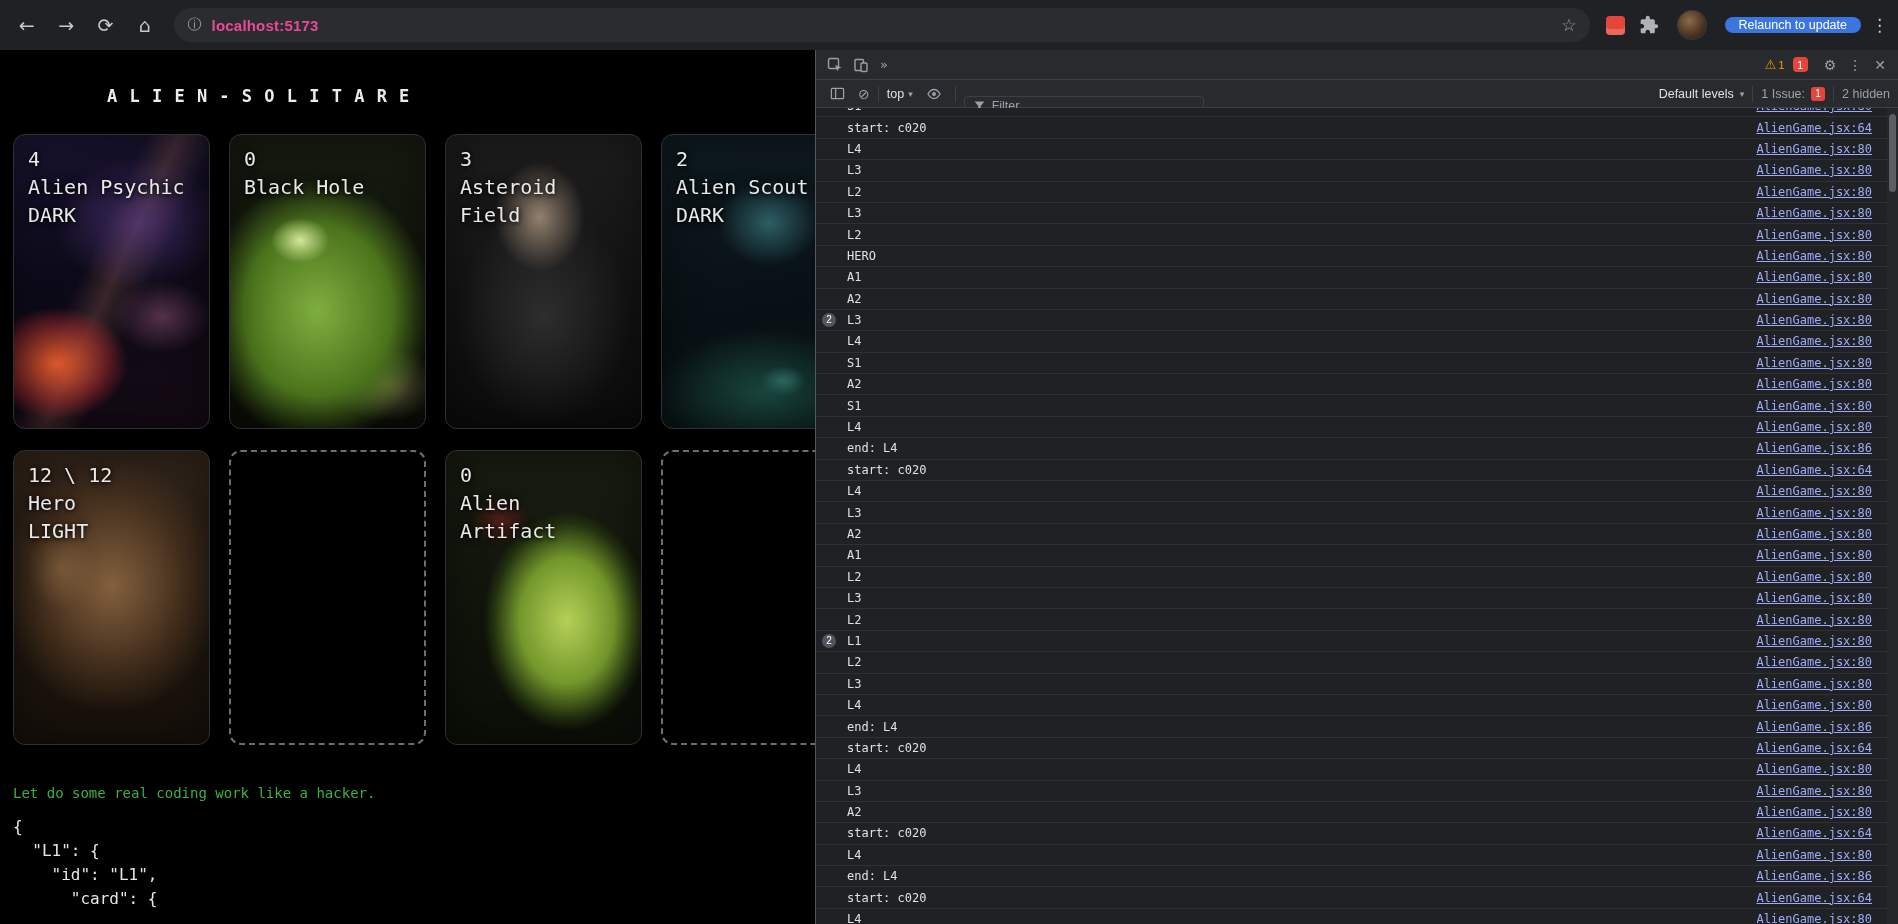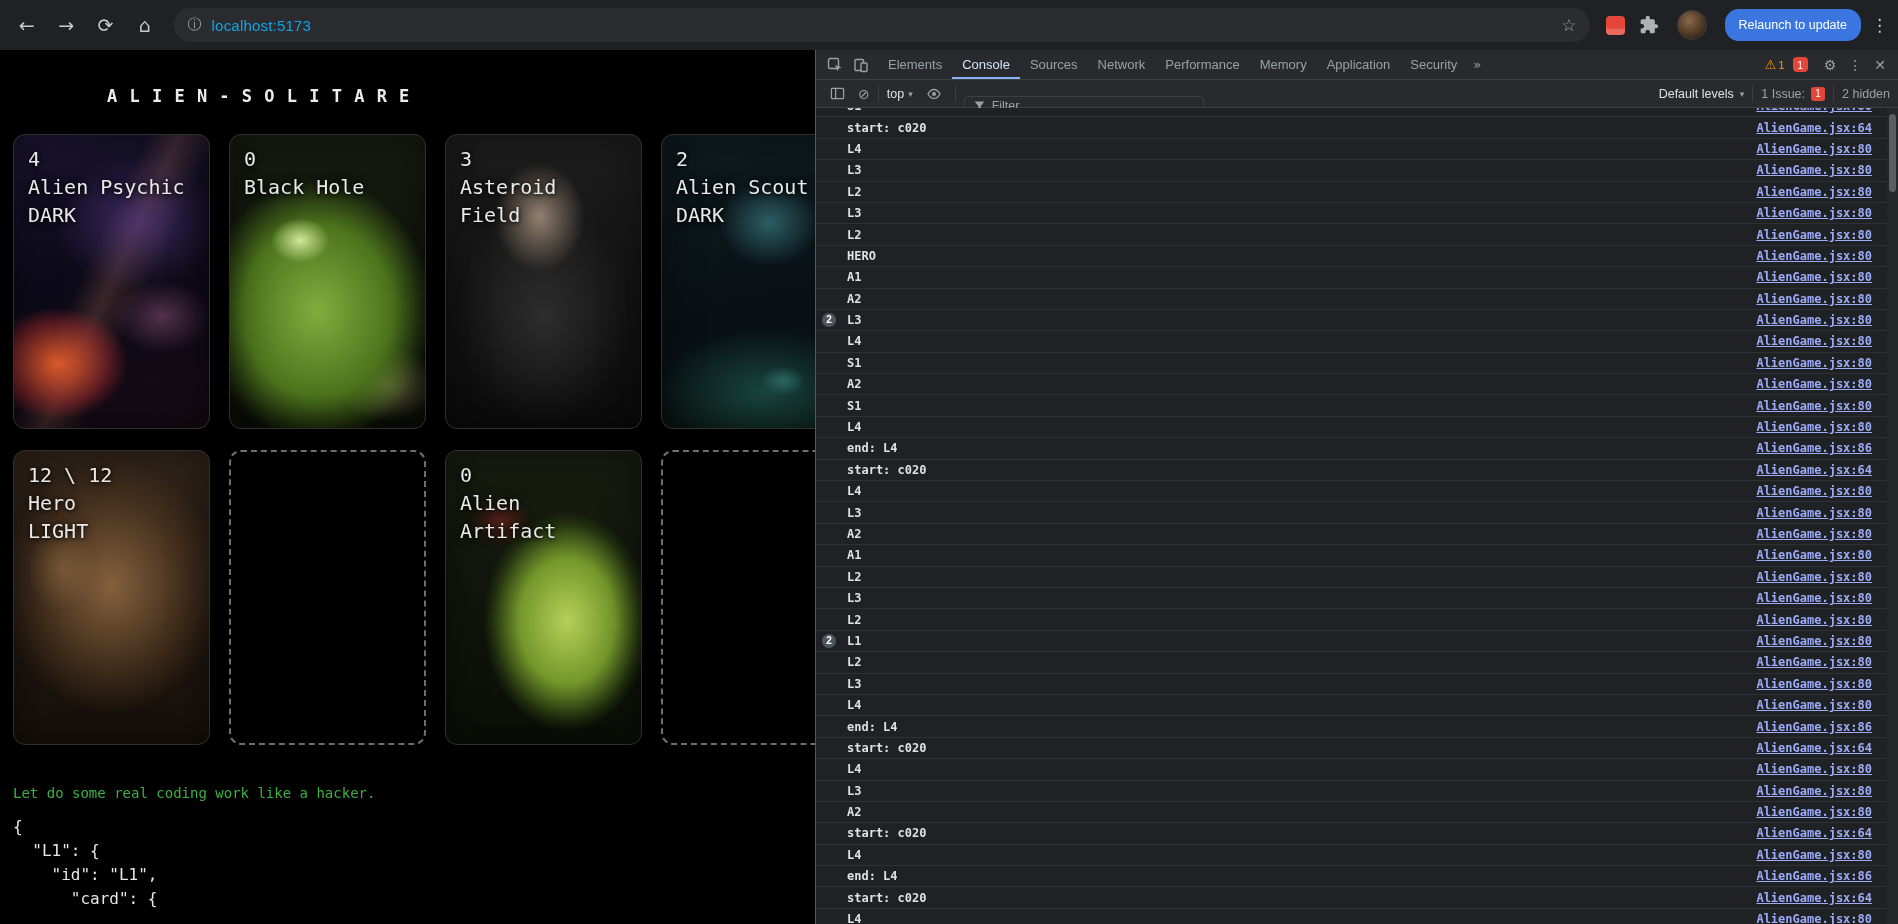--- a/index.html
+++ b/index.html
@@ -5,27 +5,27 @@
   * { margin:0; padding:0; box-sizing:border-box; }
   html,body { width:1898px; height:924px; overflow:hidden; background:#000; font-family:"Liberation Sans", sans-serif; }
   .glyph { font-family:"DejaVu Sans", sans-serif; }
 
   
   .window { width:1898px; height:924px; display:flex; flex-direction:column; }
   .browser-toolbar { height:50px; flex:none; background:#202124; display:flex; align-items:center; padding:0 10px; gap:6px; }
   .nav-icon { width:34px; height:34px; display:flex; align-items:center; justify-content:center; color:#c7cacb; font-size:19px; border-radius:50%; cursor:pointer; }
   .omnibox { width:1442px; height:34px; margin-left:6px; background:#2b2c30; border-radius:17px; display:flex; align-items:center; padding:0 14px; gap:10px; }
   .omnibox .info { color:#9aa0a6; font-size:14px; }
-  .omnibox .url { color:#0ea5e9; font-size:15px; letter-spacing:.2px; }
+  .omnibox .url { color:#ec4899; font-size:15px; letter-spacing:.2px;font-weight:bold; }
   .omnibox .spacer { flex:1; }
   .omnibox .star { color:#9aa0a6; font-size:17px; }
   .ext-red { width:19px; height:19px; border-radius:4px; background:var(--error-red,#ea3b2e); margin-left:10px; box-shadow:inset 0 -6px 0 rgba(255,255,255,.18); }
   .puzzle { margin-left:8px; display:flex; align-items:center; }
   .avatar { width:30px; height:30px; border-radius:50%; margin-left:12px; background:radial-gradient(circle at 40% 35%, #8a6a4a, #4a3322 60%, #241812); border:1px solid #3a3b3e; }
-  .relaunch { margin-left:12px; height:32px; border:none; border-radius:14px; background:var(--relaunch-blue,#3b76e0); color:#fff; font-size:12.5px; padding:0 14px; font-family:"Liberation Sans",sans-serif; cursor:pointer; white-space:nowrap; }
+  .relaunch { margin-left:12px; height:16px; border:none; border-radius:14px; background:var(--relaunch-blue,#3b76e0); color:#fff; font-size:12.5px; padding:0 14px; font-family:"Liberation Sans",sans-serif; cursor:pointer; white-space:nowrap; }
   .browser-toolbar .kebab { color:#c7cacb; font-size:17px; margin-left:4px; }
 
   
   .content { flex:1; display:flex; min-height:0; }
   .page { width:815px; flex:none; background:#000; color:#e8e8e8; font-family:"DejaVu Sans Mono", monospace; overflow:hidden; }
   .devtools { flex:1; min-width:0; background:#202124; border-left:1px solid #55585c; display:flex; flex-direction:column; }
 
   
   .app-title { margin:36px 0 0 107px; font-size:17px; font-weight:600; letter-spacing:1px; color:#ececec; }
   .app-sub { margin:9px 0 0 107px; display:flex; font-size:16px; color:#dcdcdc; }
@@ -57,21 +57,21 @@
   .dt-tabbar .gear, .dt-tabbar .kebab, .dt-tabbar .close { color:#9aa0a6; font-size:14px; padding:0 6px; cursor:pointer; }
 
   .dt-toolbar { height:28px; flex:none; background:#292a2d; border-bottom:1px solid #3c4043; display:flex; align-items:center; padding:0 8px; gap:8px; font-size:12.5px; color:#9aa0a6; }
   .sep { width:1px; height:16px; background:#3c4043; flex:none; }
   .ctx { color:#dde1e6; display:flex; align-items:center; gap:4px; cursor:pointer; }
   .caret { font-size:9px; color:#9aa0a6; }
   .filter { display:flex; align-items:center; gap:6px; padding:2px 8px; border-radius:4px; border:1px solid #3c4043; color:#9aa0a6; min-width:240px; cursor:text;margin-top:24px; }
   .rt { display:flex; align-items:center; gap:6px; cursor:pointer; white-space:nowrap; }
   .issue-badge { min-width:14px; height:14px; border-radius:3px; background:var(--error-red,#ea3b2e); color:#fff; font-size:10px; display:flex; align-items:center; justify-content:center; padding:0 3px; }
 
-  .console { flex:1; position:relative; overflow:hidden; background:#202124; font-family:"DejaVu Sans Mono",monospace;font-weight:bold; }
+  .console { flex:1; position:relative; overflow:hidden; background:#202124; font-family:"DejaVu Sans Mono",monospace; }
   .rows { margin-top:-12px; }
   .crow { position:relative; height:21.4px; display:flex; align-items:center; padding:0 16px 0 31px; border-bottom:1px solid rgba(255,255,255,.07); }
   .cmsg { font-size:12px; color:#dfe1e5; white-space:pre; }
   .clink { margin-left:auto; font-size:12px; color:var(--link-purple,#9cacf8); text-decoration:underline; cursor:pointer; margin-right:10px; }
   .badge2 { position:absolute; left:6px; top:3.5px; min-width:14px; height:14px; border-radius:7px; background:#50545e; color:#fff; font-size:10px; line-height:14px; text-align:center; padding:0 4px; font-family:"Liberation Sans",sans-serif; }
   .sb { position:absolute; top:0; right:0; bottom:0; width:11px; background:#26272a; }
   .sb-thumb { position:absolute; top:6px; right:2px; width:7px; height:78px; border-radius:4px; background:#5b5e63; }
 </style>
 </head>
 <body>
@@ -152,30 +152,20 @@
               <rect x="1.5" y="1.5" width="10" height="10" rx="1.5" fill="none" stroke="#9aa0a6" stroke-width="1.4"></rect>
               <path d="M8 8l6.5 2.4-2.8 1-1 2.8z" fill="#9aa0a6"></path>
             </svg>
         </span>
         <span class="dt-icon">
           <svg width="16" height="16" viewBox="0 0 16 16">
               <rect x="2" y="2.5" width="8.5" height="11" rx="1" fill="none" stroke="#9aa0a6" stroke-width="1.4"></rect>
               <rect x="8" y="6" width="6" height="8.5" rx="1" fill="#292a2d" stroke="#9aa0a6" stroke-width="1.4"></rect>
             </svg>
         </span>
-        <div class="dt-tabs">
-            <div class="dt-tab">Elements</div>
-            <div class="dt-tab selected">Console</div>
-            <div class="dt-tab">Sources</div>
-            <div class="dt-tab">Network</div>
-            <div class="dt-tab">Performance</div>
-            <div class="dt-tab">Memory</div>
-            <div class="dt-tab">Application</div>
-            <div class="dt-tab">Security</div>
-          </div>
         <span class="dt-more glyph">»</span>
         <div class="dt-sp"></div>
         <span class="warn glyph">⚠</span>
         <span class="warn-count">1</span>
         <span class="err-badge">
             <span>1</span>
           </span>
         <span class="gear glyph">⚙</span>
         <span class="kebab glyph">⋮</span>
         <span class="close glyph">✕</span>

